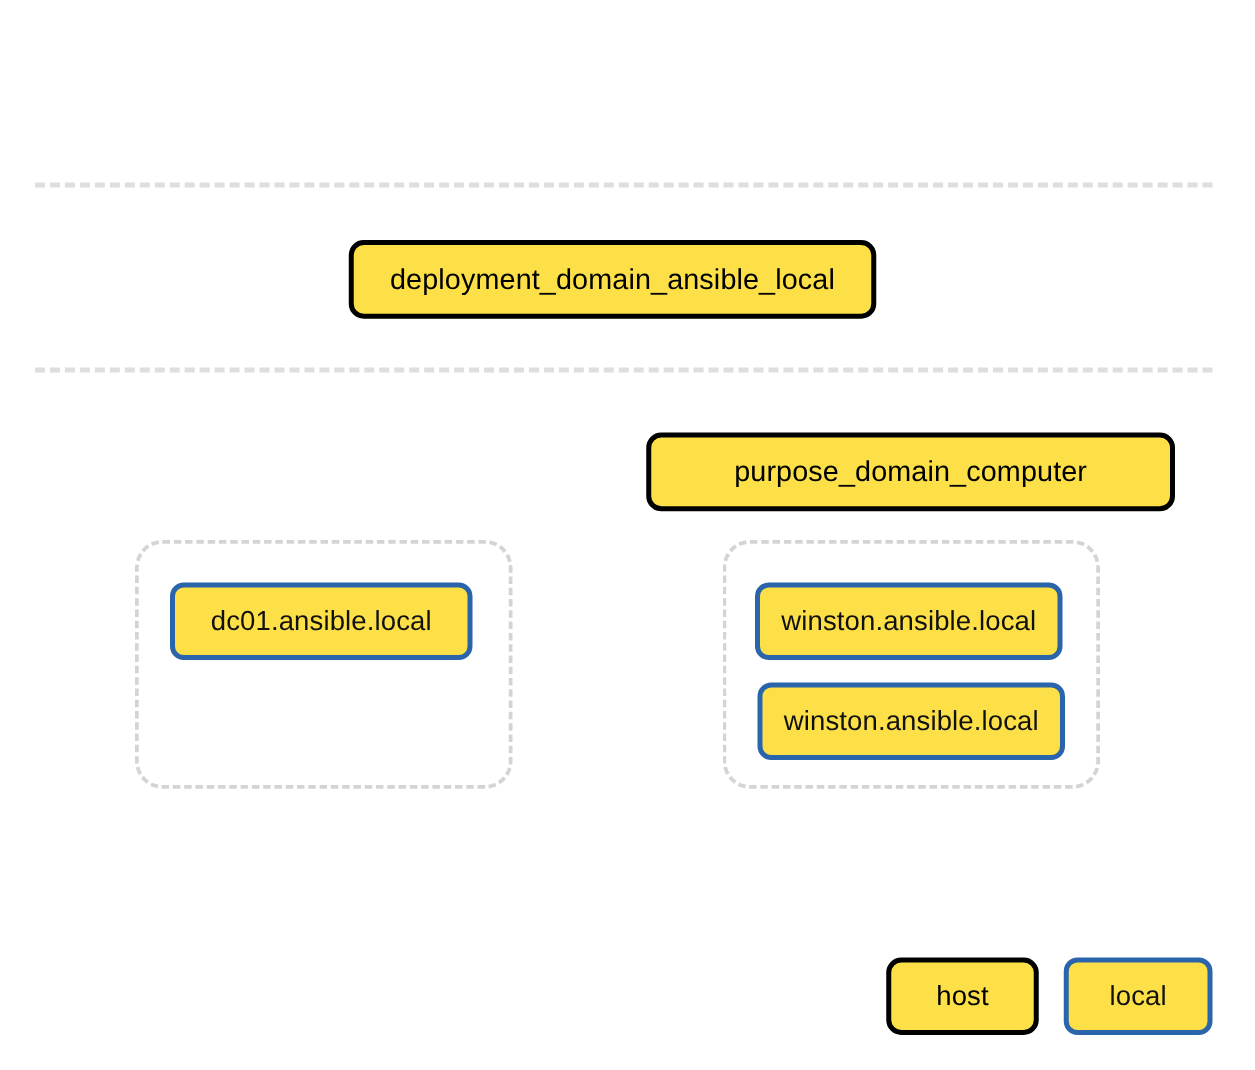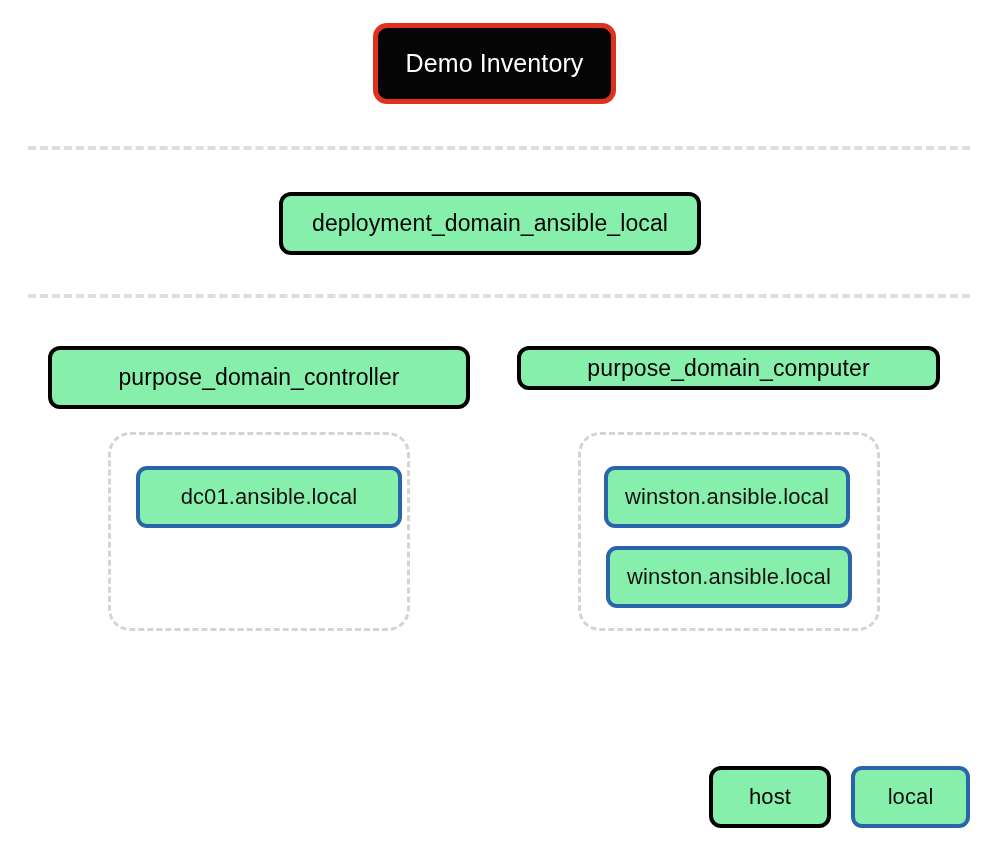--- a/index.html
+++ b/index.html
@@ -21,21 +21,21 @@
     inset: 0;
   }
 
   
   .node {
     position: absolute;
     box-sizing: border-box;
     display: flex;
     align-items: center;
     justify-content: center;
-    background: #86efac;
+    background: #fde047;
     border-radius: 12px;
     text-align: center;
     white-space: nowrap;
     letter-spacing: 0.1px;
   }
 
   
   .node.root {
     background: #050505;
     color: #ffffff;
@@ -81,40 +81,34 @@
 </style>
 </head>
 <body>
 
 <div id="canvas">
 
   <div class="rank-separator" style="left:28px; top:146px; width:942px;"></div>
 
   <div class="rank-separator" style="left:28px; top:294px; width:942px;"></div>
 
-  <div class="node root" style="left:373px; top:23px; width:243px; height:81px;">
-    <span>Demo Inventory</span>
-  </div>
 
   <div class="node group" style="left:279px; top:192px; width:422px; height:63px;">
     <span>deployment_domain_ansible_local</span>
   </div>
 
-  <div class="node group" style="left:48px; top:346px; width:422px; height:63px;">
-    <span>purpose_domain_controller</span>
-  </div>
 
   <div class="dashed-container" style="left:108px; top:432px; width:302px; height:199px;">
   </div>
 
-  <div class="node host" style="left:136px; top:466px; width:266px; height:62px;">
+  <div class="node host" style="left:136px; top:466px; width:242px; height:62px;">
     <span>dc01.ansible.local</span>
   </div>
 
-  <div class="node group" style="left:517px; top:346px; width:423px; height:44px;">
+  <div class="node group" style="left:517px; top:346px; width:423px; height:63px;">
     <span>purpose_domain_computer</span>
   </div>
 
   <div class="dashed-container" style="left:578px; top:432px; width:302px; height:199px;">
   </div>
 
   <div class="node host" style="left:604px; top:466px; width:246px; height:62px;justify-content:center;">
     <span>winston.ansible.local</span>
   </div>
 

